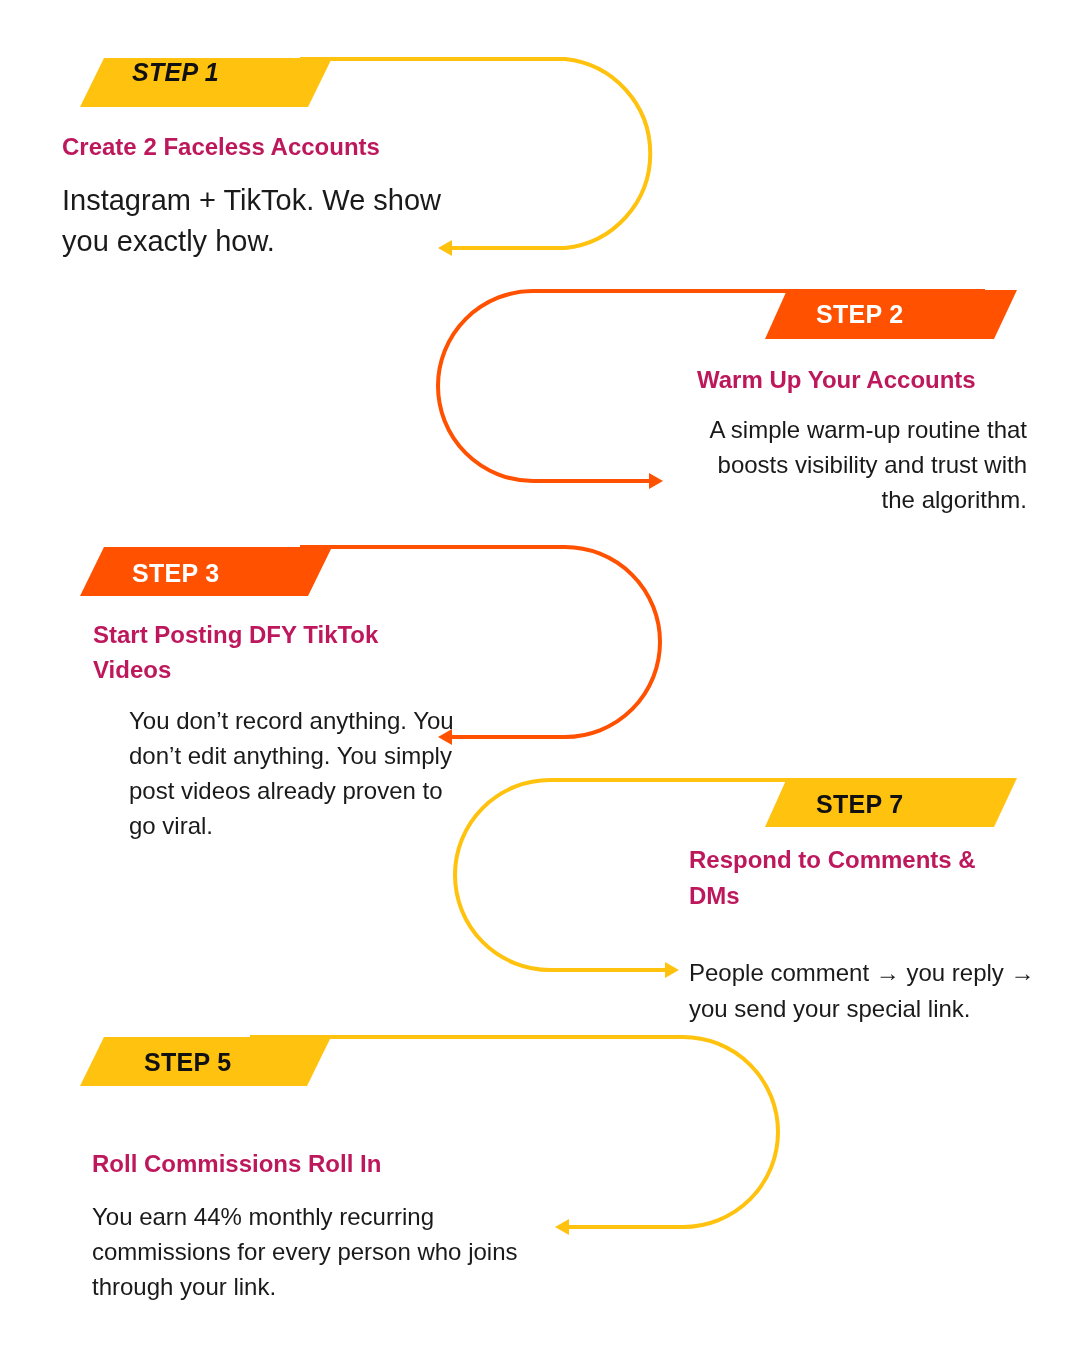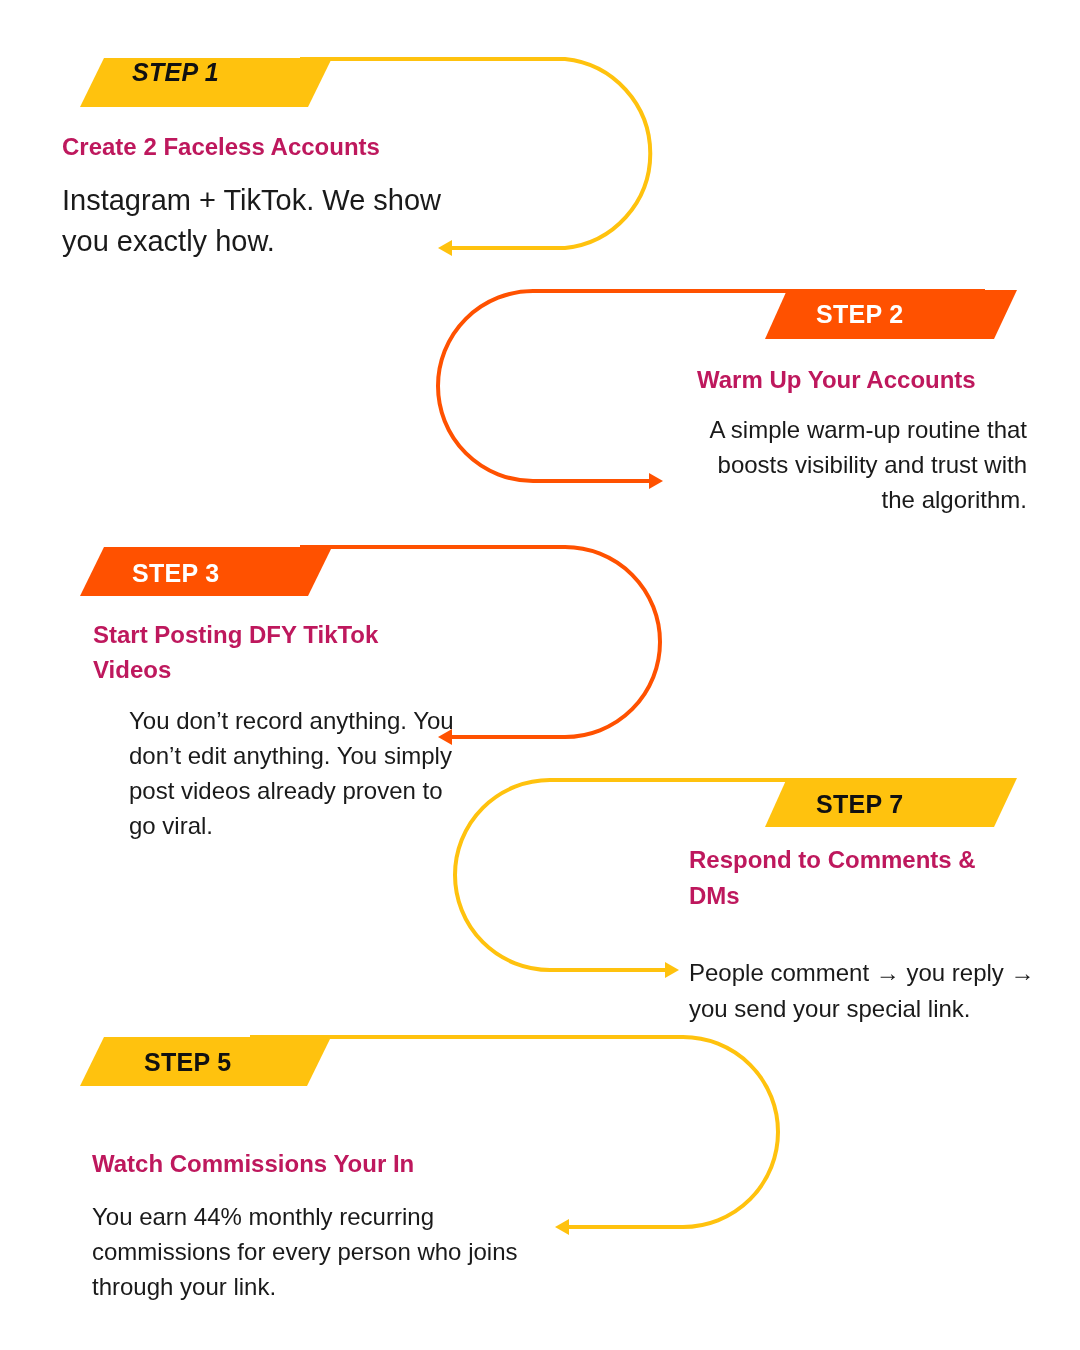--- a/index.html
+++ b/index.html
@@ -48,14 +48,14 @@
 
 <div class="banner-label" style="left:132px; top:561px; color:#fff;">STEP 3</div>
 <div class="title" style="left:93px; top:617px; width:320px;">Start Posting DFY TikTok Videos</div>
 <div class="desc" style="left:93px; top:703px; width:345px;margin-left:36px;">You don’t record anything. You don’t edit anything. You simply post videos already proven to go viral.</div>
 
 <div class="banner-label" style="left:816px; top:792px; color:#111;">STEP 7</div>
 <div class="title" style="left:689px; top:842px; width:340px; line-height:36px;">Respond to Comments &amp; DMs</div>
 <div class="desc" style="left:689px; top:931px; width:375px; line-height:36px;margin-top:24px;">People comment → you reply → you send your special link.</div>
 
 <div class="banner-label" style="left:144px; top:1050px; color:#111;">STEP 5</div>
-<div class="title" style="left:92px; top:1146px; width:420px;">Watch Commissions Your In</div>
+<div class="title" style="left:92px; top:1146px; width:420px;">Roll Commissions Roll In</div>
 <div class="desc" style="left:92px; top:1199px; width:430px;">You earn 44% monthly recurring commissions for every person who joins through your link.</div>
 
 </body></html>

